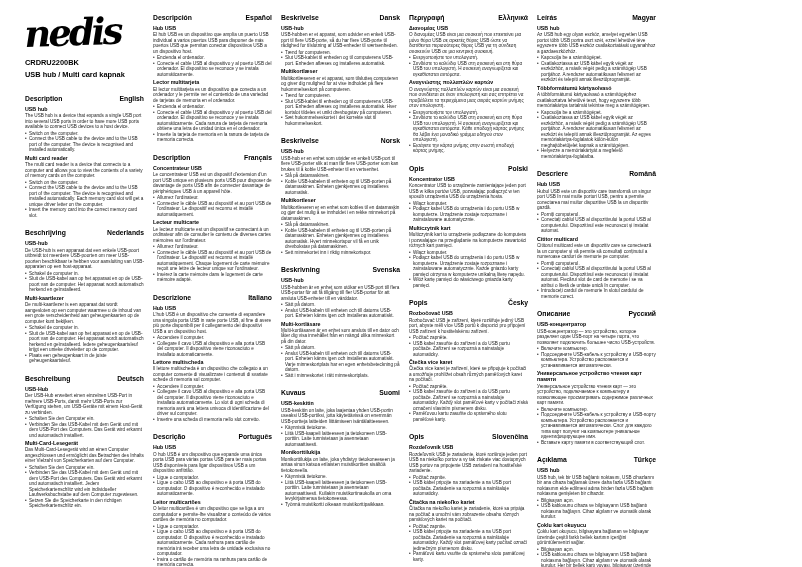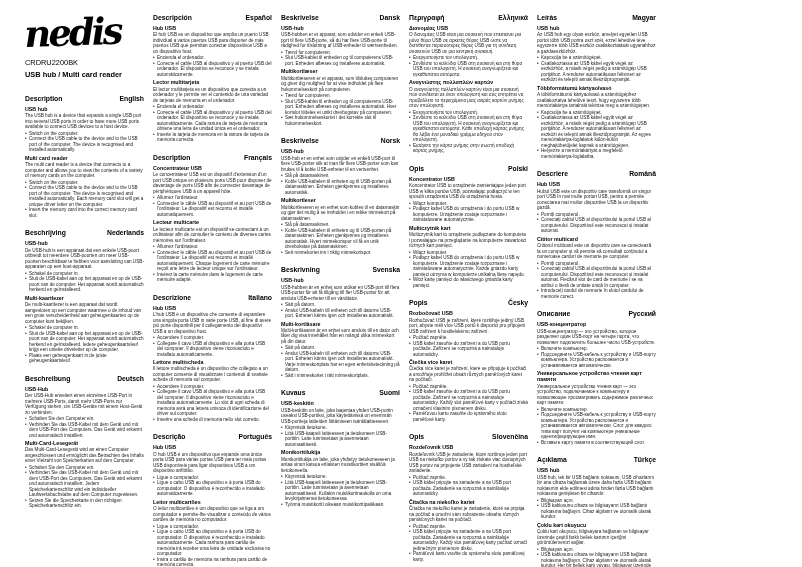--- a/index.html
+++ b/index.html
@@ -33,21 +33,21 @@
     font-weight: 900;
     font-size: 37px;
     line-height: 40px;
     letter-spacing: -3px;
     color: #000;
     transform: rotate(-2deg);
     transform-origin: left bottom;
     margin-bottom: 4px;
   }
   .model-number {
-    font-weight: normal;
+    font-weight: bold;
     font-size: 7.4px;
     line-height: 9px;
     color: #000;
   }
   .product-subtitle {
     font-weight: bold;
     font-size: 7.4px;
     line-height: 9px;
     color: #000;
     margin-top: 3px;
@@ -98,21 +98,21 @@
 </head>
 <body>
 
 <div class="page">
   <div class="columns">
 
     <div class="column">
       <div class="brand-block">
         <div class="brand-logo">nedis</div>
         <div class="model-number">CRDRU2200BK</div>
-        <div class="product-subtitle">USB hub / Multi card reader</div>
+        <div class="product-subtitle">USB hub / Multi card kapnak</div>
       </div>
     <div class="manual-section">
           <div class="section-header">
             <span class="section-title">Description</span>
             <span class="section-language">English</span>
           </div>
           <div class="subheading">USB hub</div>
           <div class="paragraph">The USB hub is a device that expands a single USB port into several USB ports in order to have more USB ports available to connect USB devices to a host device.</div>
           <div class="bullet-item">
             <span class="bullet-marker">•</span>

